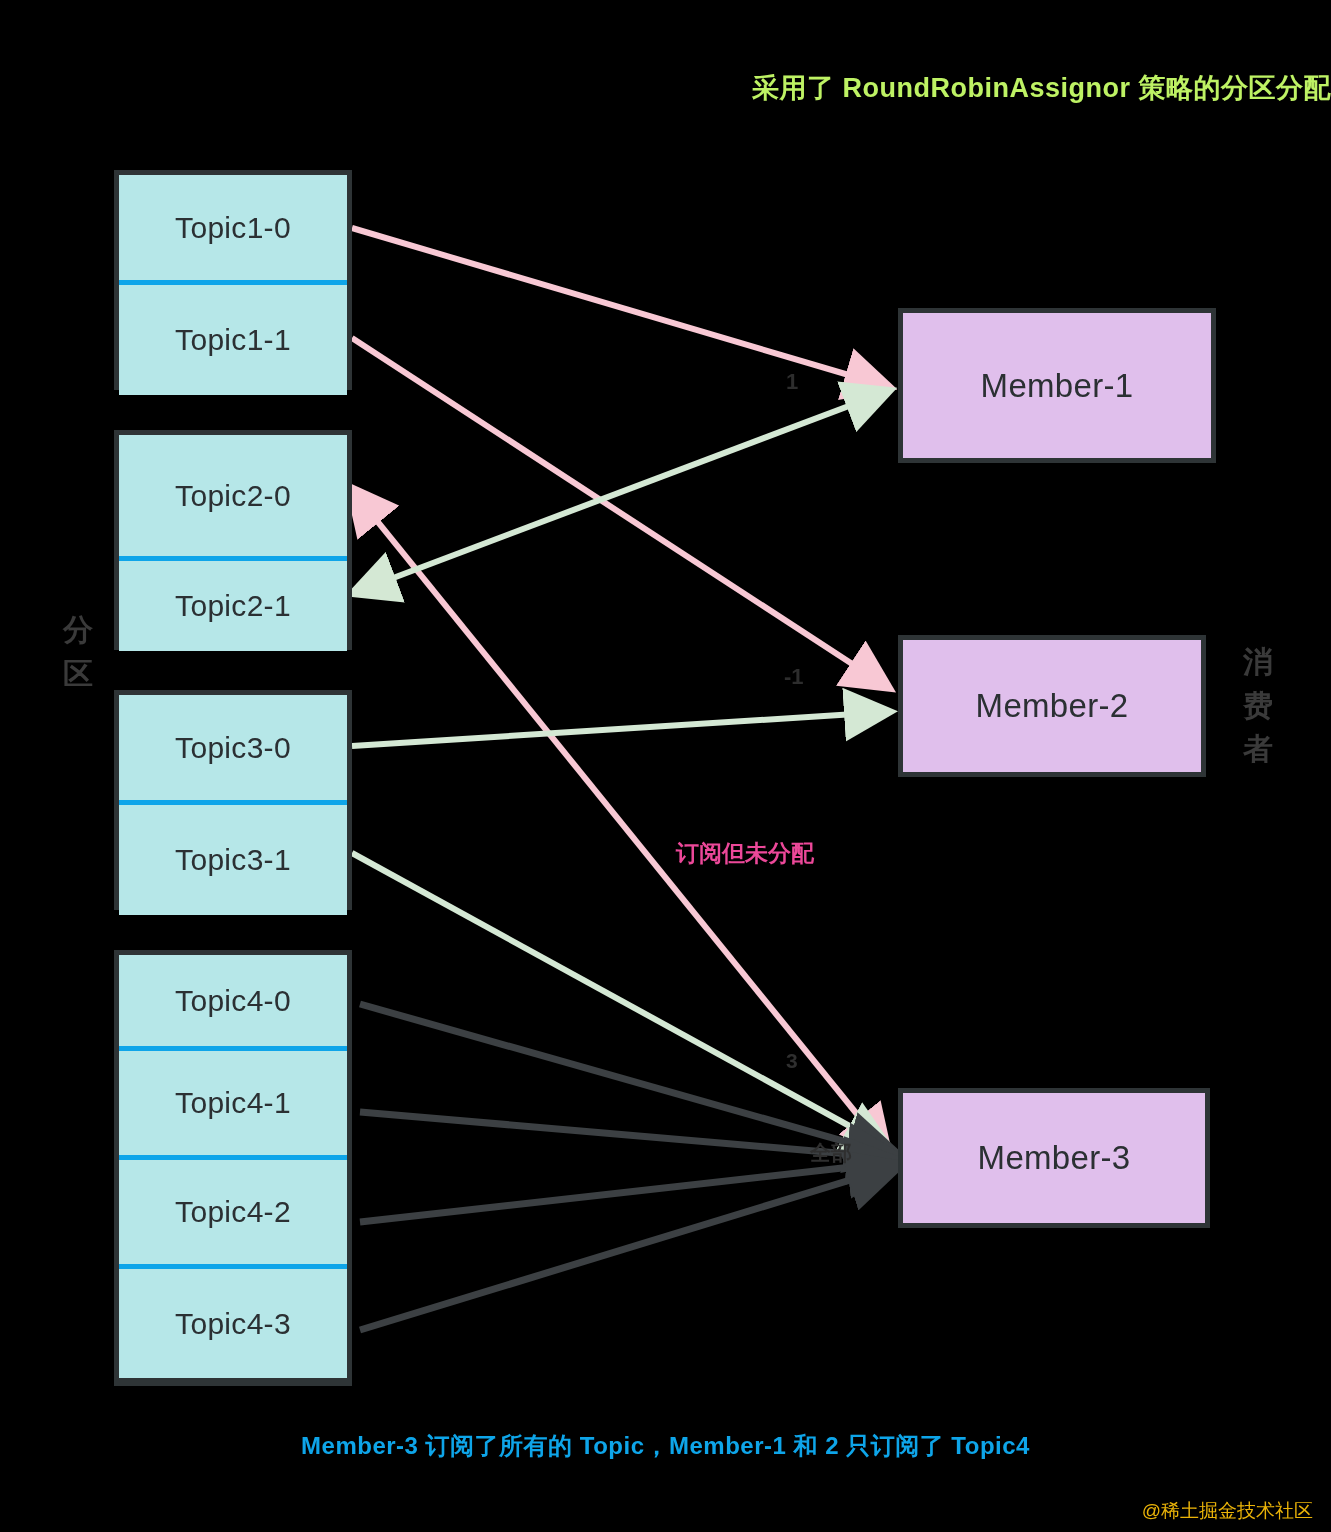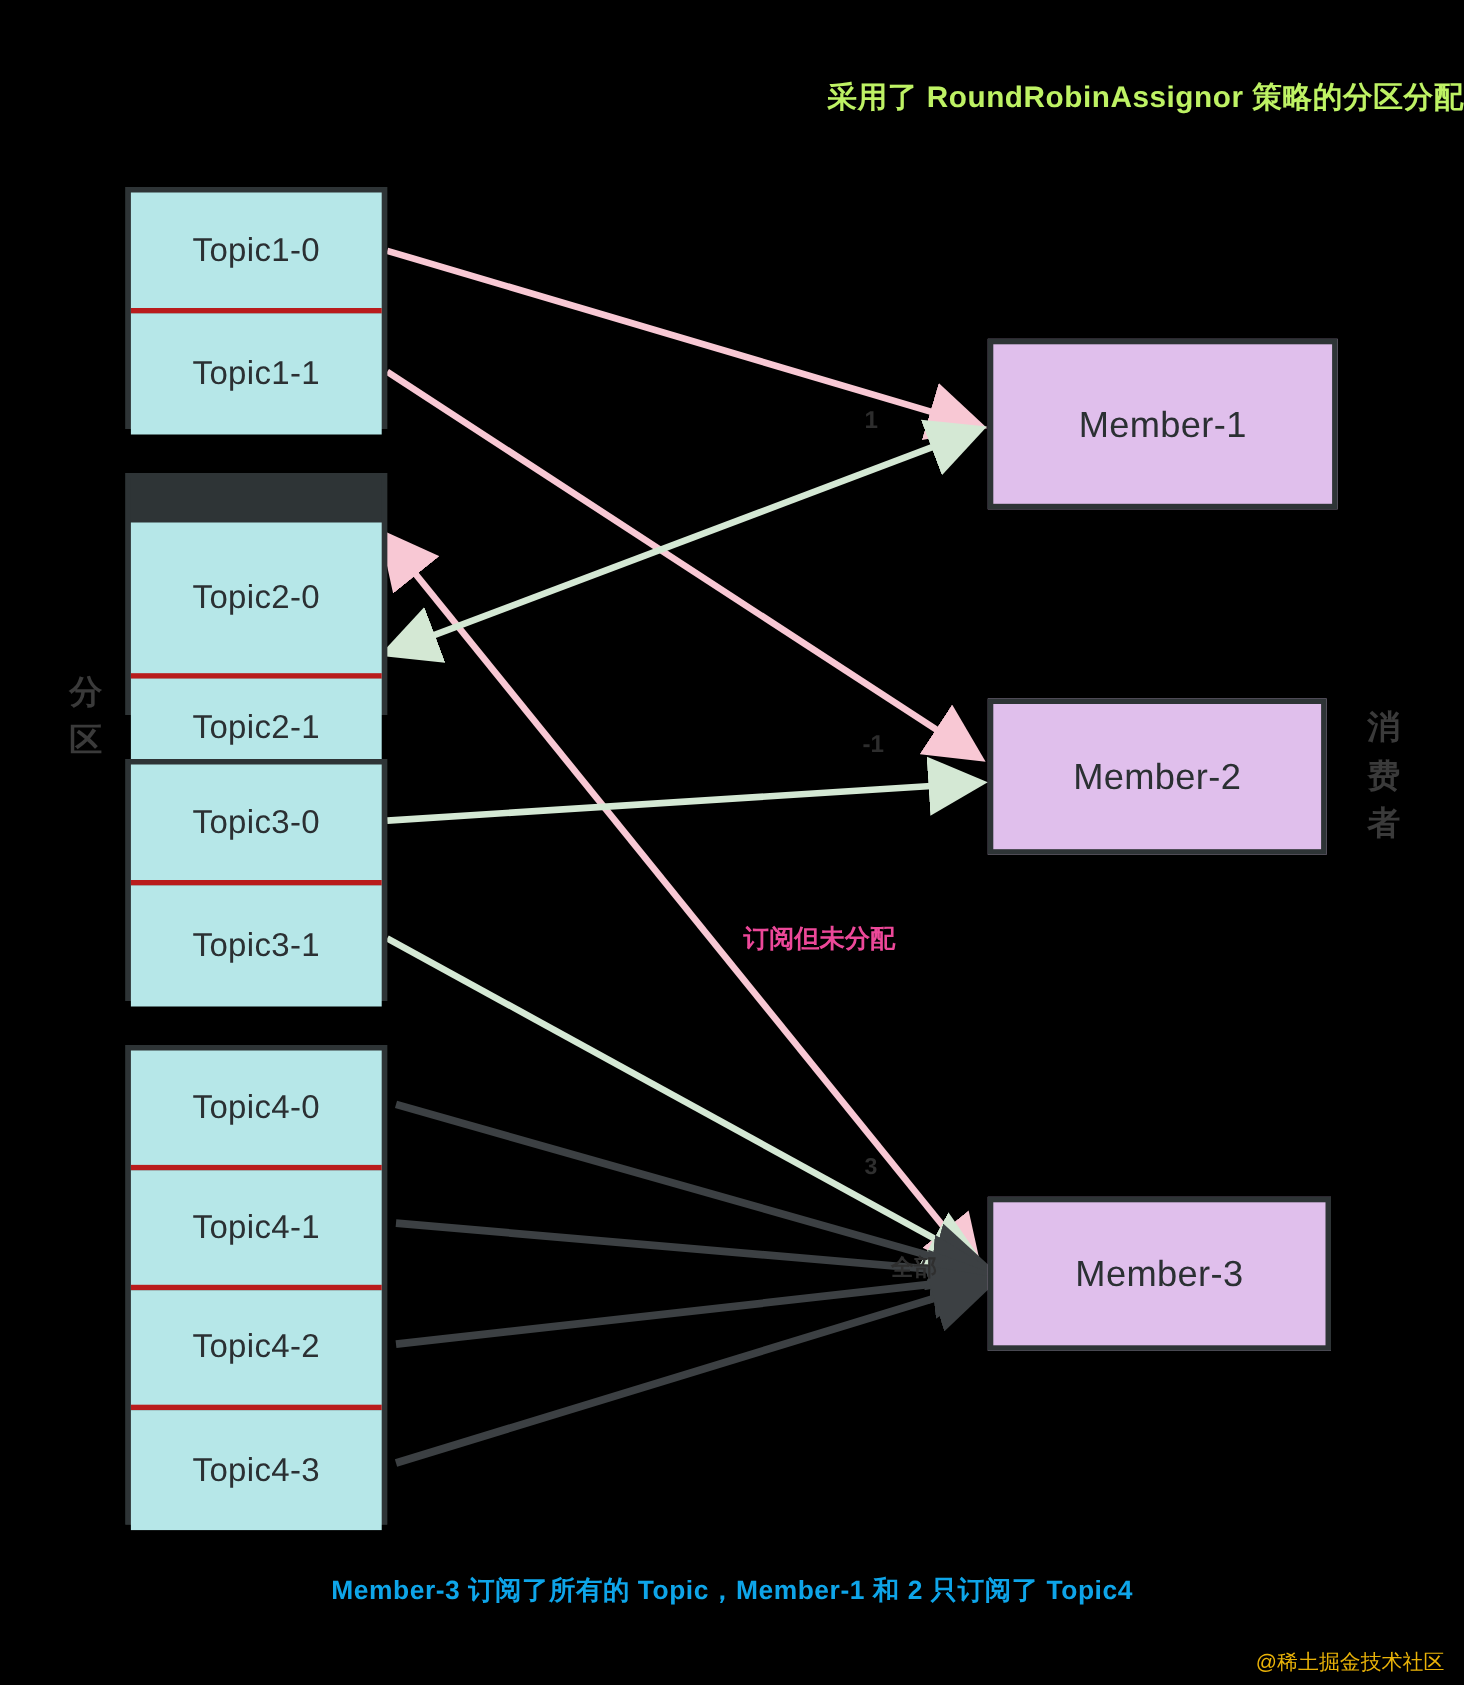--- a/index.html
+++ b/index.html
@@ -18,21 +18,21 @@
   .caption{
     position:absolute;left:0;top:1430px;width:1331px;text-align:center;
     font-size:24px;font-weight:700;color:#0ea5e9;letter-spacing:.5px;
   }
 
   .group{position:absolute;border:5px solid #2e3436;background:#2e3436;box-sizing:border-box;}
   .part{
     background:#b6e7e8;color:#2b3033;
     display:flex;align-items:center;justify-content:center;
     font-size:30px;letter-spacing:.3px;
-    border-bottom:5px solid #b91c1c;box-sizing:border-box;
+    border-bottom:5px solid #0ea5e9;box-sizing:border-box;
   }
   .part:last-child{border-bottom:none;}
 
   .member{
     position:absolute;background:#e0bfec;border:5px solid #2e3436;
     box-sizing:border-box;display:flex;align-items:center;justify-content:center;
     color:#2b3033;font-size:33px;letter-spacing:.3px;
   }
 
   .vlabel{
@@ -100,31 +100,31 @@
   <div class="vlabel" style="left:55px;top:608px;">分区</div>
 
   <div class="vlabel" style="left:1235px;top:640px;">消费者</div>
 
   <div class="group" style="left:114px;top:170px;width:238px;height:220px;">
     <div class="part" style="height:110px;">Topic1-0</div>
     <div class="part" style="height:110px;">Topic1-1</div>
   </div>
 
   <div class="group" style="left:114px;top:430px;width:238px;height:220px;">
-    <div class="part" style="height:142px;margin-top:40px;">Topic2-0</div>
+    <div class="part" style="height:126px;">Topic2-0</div>
     <div class="part" style="height:90px;">Topic2-1</div>
   </div>
 
   <div class="group" style="left:114px;top:690px;width:238px;height:220px;">
     <div class="part" style="height:110px;">Topic3-0</div>
     <div class="part" style="height:110px;">Topic3-1</div>
   </div>
 
   <div class="group" style="left:114px;top:950px;width:238px;height:436px;">
-    <div class="part" style="height:109px;">Topic4-0</div>
+    <div class="part" style="height:96px;">Topic4-0</div>
     <div class="part" style="height:109px;">Topic4-1</div>
     <div class="part" style="height:109px;">Topic4-2</div>
     <div class="part" style="height:109px;">Topic4-3</div>
   </div>
 
   <div class="member" style="left:898px;top:308px;width:318px;height:155px;">Member-1</div>
   <div class="member" style="left:898px;top:635px;width:308px;height:142px;">Member-2</div>
   <div class="member" style="left:898px;top:1088px;width:312px;height:140px;">Member-3</div>
 
   <div class="edge-tag" style="left:786px;top:369px;">1</div>

